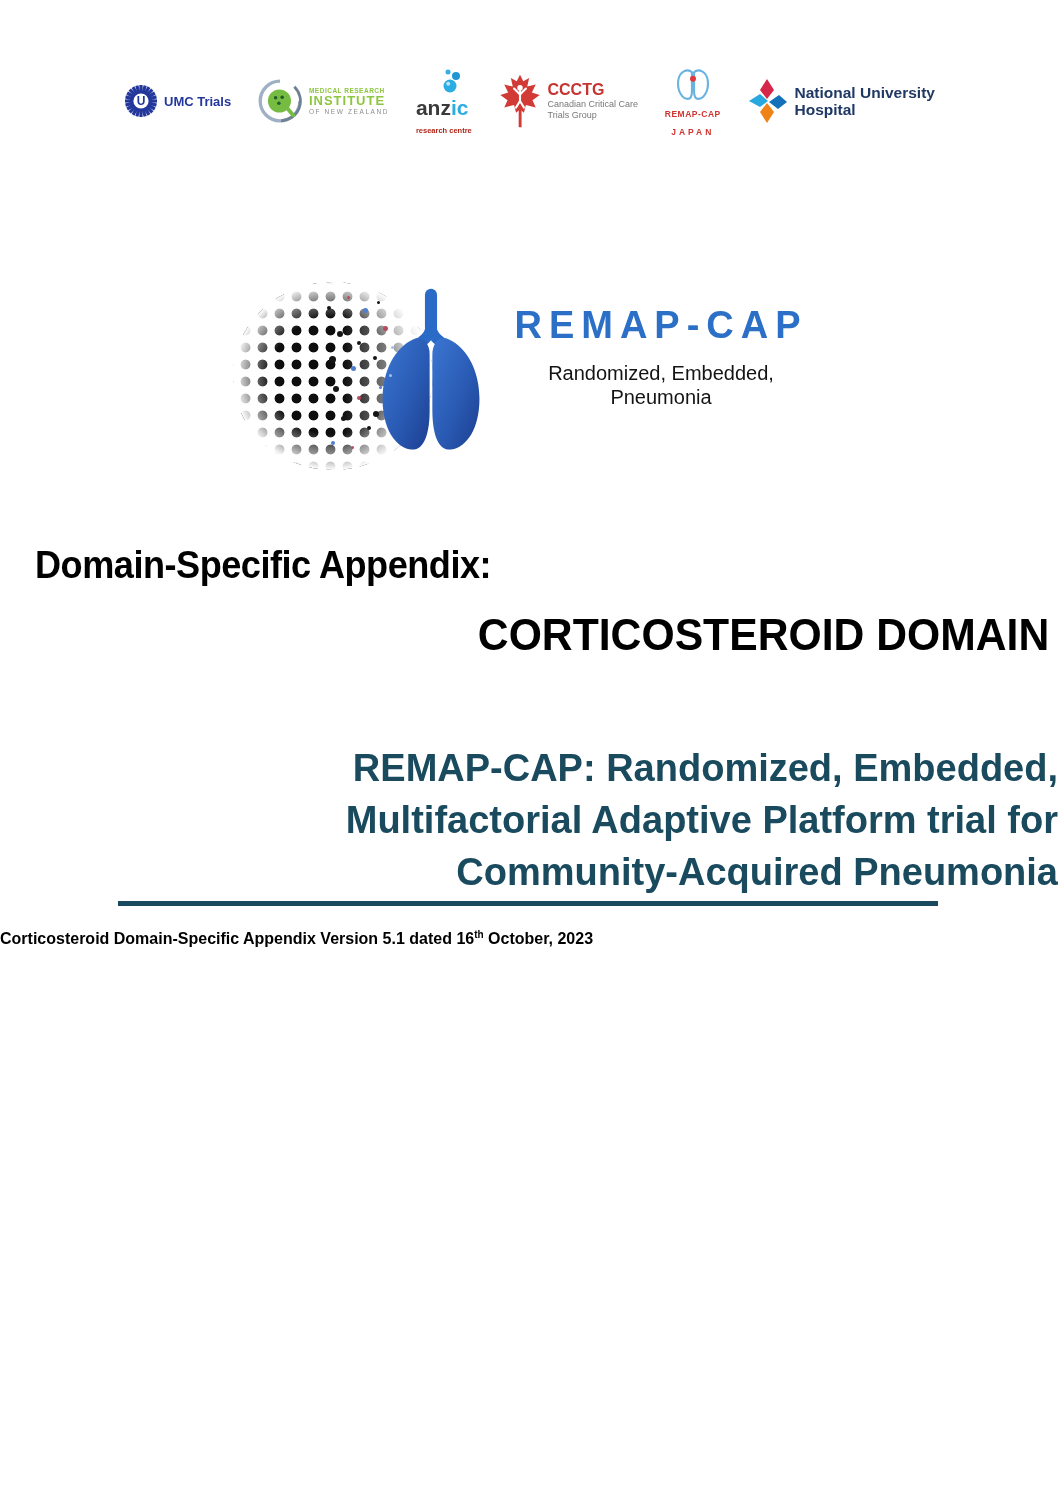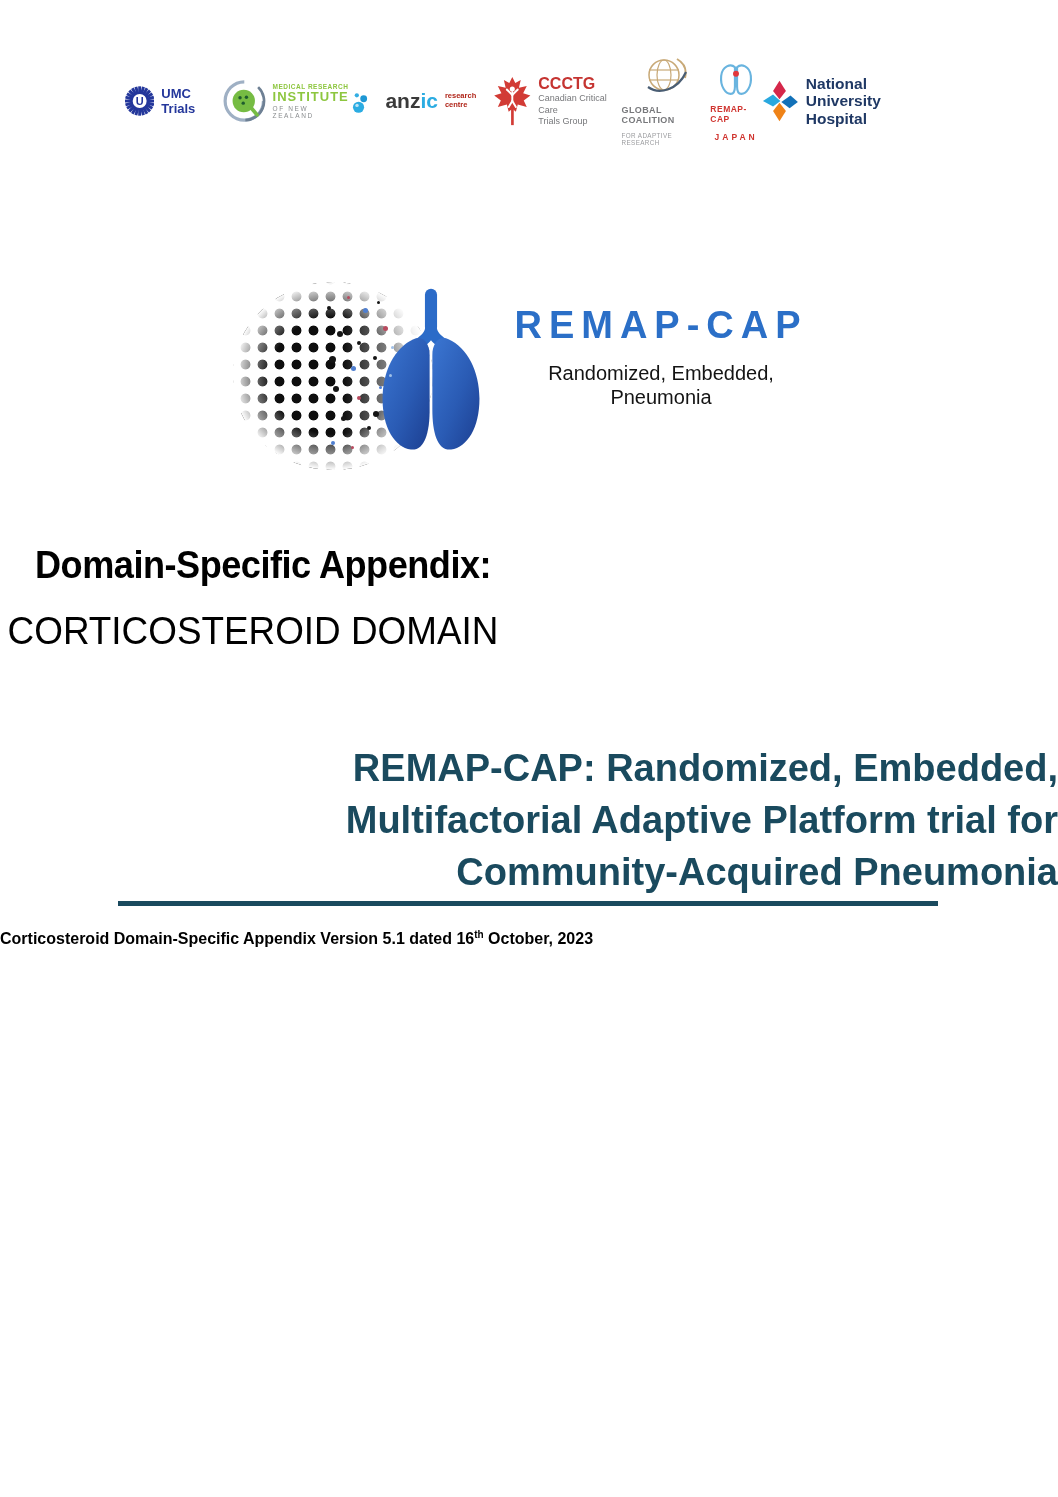--- a/index.html
+++ b/index.html
@@ -9,21 +9,21 @@
   }
   
   .logo-strip{position:absolute;top:66px;left:125px;width:810px;height:70px;
     display:flex;align-items:center;justify-content:space-between;}
   .logo{display:flex;align-items:center;gap:7px;}
   .logo .stack{display:flex;flex-direction:column;line-height:1.1;}
   .umc-text{color:#24379B;font-weight:bold;font-size:13px;}
   .mri-l1{color:#8DC63F;font-size:6.5px;font-weight:bold;letter-spacing:.5px;}
   .mri-l2{color:#8DC63F;font-size:13px;font-weight:600;letter-spacing:1px;}
   .mri-l3{color:#8A8D8F;font-size:6.5px;letter-spacing:1.6px;}
-  .anzic{display:flex;flex-direction:row;align-items:flex-start;}
+  .anzic{display:flex;flex-direction:column;align-items:flex-start;}
   .anzic .drops{align-self:flex-end;margin-right:6px;margin-bottom:-4px;}
   .anzic-word{font-size:21px;font-weight:bold;line-height:1;}
   .anzic-main{color:#3A3A3A;}
   .anzic-accent{color:#2BACE2;}
   .anzic-sub{color:#B02418;font-size:7.5px;font-weight:bold;margin-top:1px;}
   .ccctg-title{color:#C53431;font-size:16px;font-weight:bold;line-height:1.15;}
   .ccctg-sub{color:#77787B;font-size:9px;line-height:1.25;}
   .gcar{display:flex;flex-direction:column;align-items:center;}
   .gcar-l1{color:#77787B;font-size:9px;font-weight:bold;letter-spacing:.4px;}
   .gcar-l2{color:#9A9B9E;font-size:6.3px;letter-spacing:.4px;}
@@ -46,22 +46,22 @@
   .scatter i{position:absolute;border-radius:50%;display:block;}
   .brand-lungs{position:absolute;left:122px;top:10px;z-index:2;}
   .brand-text{position:absolute;left:258px;top:26px;width:340px;text-align:center;z-index:4;}
   .brand-title{color:#2B6FC7;font-size:38px;font-weight:bold;letter-spacing:7px;white-space:nowrap;}
   .brand-tagline{margin-top:14px;color:#141414;font-size:20px;line-height:24px;}
   .brand-tagline span{display:block;}
   
   .appendix-1{position:absolute;top:544px;left:0;width:100%;text-align:left;
     font-size:38px;font-weight:700;letter-spacing:-.5px;padding-left:23px;}
   .appendix-1 > span{display:inline-block;transform:scaleX(.95);}
-  .appendix-2{position:absolute;top:610px;left:0;width:100%;text-align:left;
-    font-size:38px;font-weight:400;}
+  .appendix-2{position:absolute;top:610px;left:0;width:100%;text-align:right;
+    font-size:44px;font-weight:700;}
   .appendix-2 > span{display:inline-block;transform:scaleX(.97);}
   .main-title{position:absolute;top:742px;left:0;width:100%;text-align:right;
     color:#1A4A5E;font-size:38px;font-weight:bold;line-height:52px;}
   .main-title span{display:block;}
   .rule{position:absolute;top:901px;left:118px;width:820px;height:5px;background:#1A4A5E;}
   .version{position:absolute;top:929px;left:0;width:100%;text-align:left;
     font-size:16px;font-weight:bold;}
   .version sup{font-size:10px;}
 </style>
 </head>
@@ -133,32 +133,20 @@
         <path d="M16,21 L19,26"></path>
       </g>
     </svg>
     <span class="stack">
       <span class="ccctg-title">CCCTG</span>
       <span class="ccctg-sub">Canadian Critical Care</span>
       <span class="ccctg-sub">Trials Group</span>
     </span>
   </div>
 
-  <div class="logo gcar">
-    <svg width="46" height="42" viewBox="0 0 46 42">
-      <circle cx="21" cy="19" r="15" stroke="#C8A977" stroke-width="1.5" fill="none"></circle>
-      <ellipse cx="21" cy="19" rx="7" ry="15" stroke="#C8A977" stroke-width="1.2" fill="none"></ellipse>
-      <line x1="6" y1="14" x2="36" y2="14" stroke="#C8A977" stroke-width="1.2"></line>
-      <line x1="6" y1="24" x2="36" y2="24" stroke="#C8A977" stroke-width="1.2"></line>
-      <path d="M34,3 C41,7 44,14 42,22" stroke="#C8A977" stroke-width="2" fill="none"></path>
-      <path d="M5,31 C16,39 35,34 43,16" stroke="#4A5E74" stroke-width="2.2" fill="none"></path>
-    </svg>
-    <span class="gcar-l1">GLOBAL COALITION</span>
-    <span class="gcar-l2">FOR ADAPTIVE RESEARCH</span>
-  </div>
 
   <div class="logo rcj">
     <svg width="40" height="36" viewBox="0 0 36 34">
       <g stroke="#69B4DF" stroke-width="2" fill="none" stroke-linejoin="round">
         <path d="M17,6 C13,2 5,5 4,14 C3,24 8,31 13,31 C16,31 17,28 17,24 Z"></path>
         <path d="M19,6 C23,2 31,5 32,14 C33,24 28,31 23,31 C20,31 19,28 19,24 Z"></path>
       </g>
       <circle cx="18" cy="12" r="2.8" fill="#E2373B"></circle>
     </svg>
     <span class="rcj-l1">REMAP-CAP</span>

